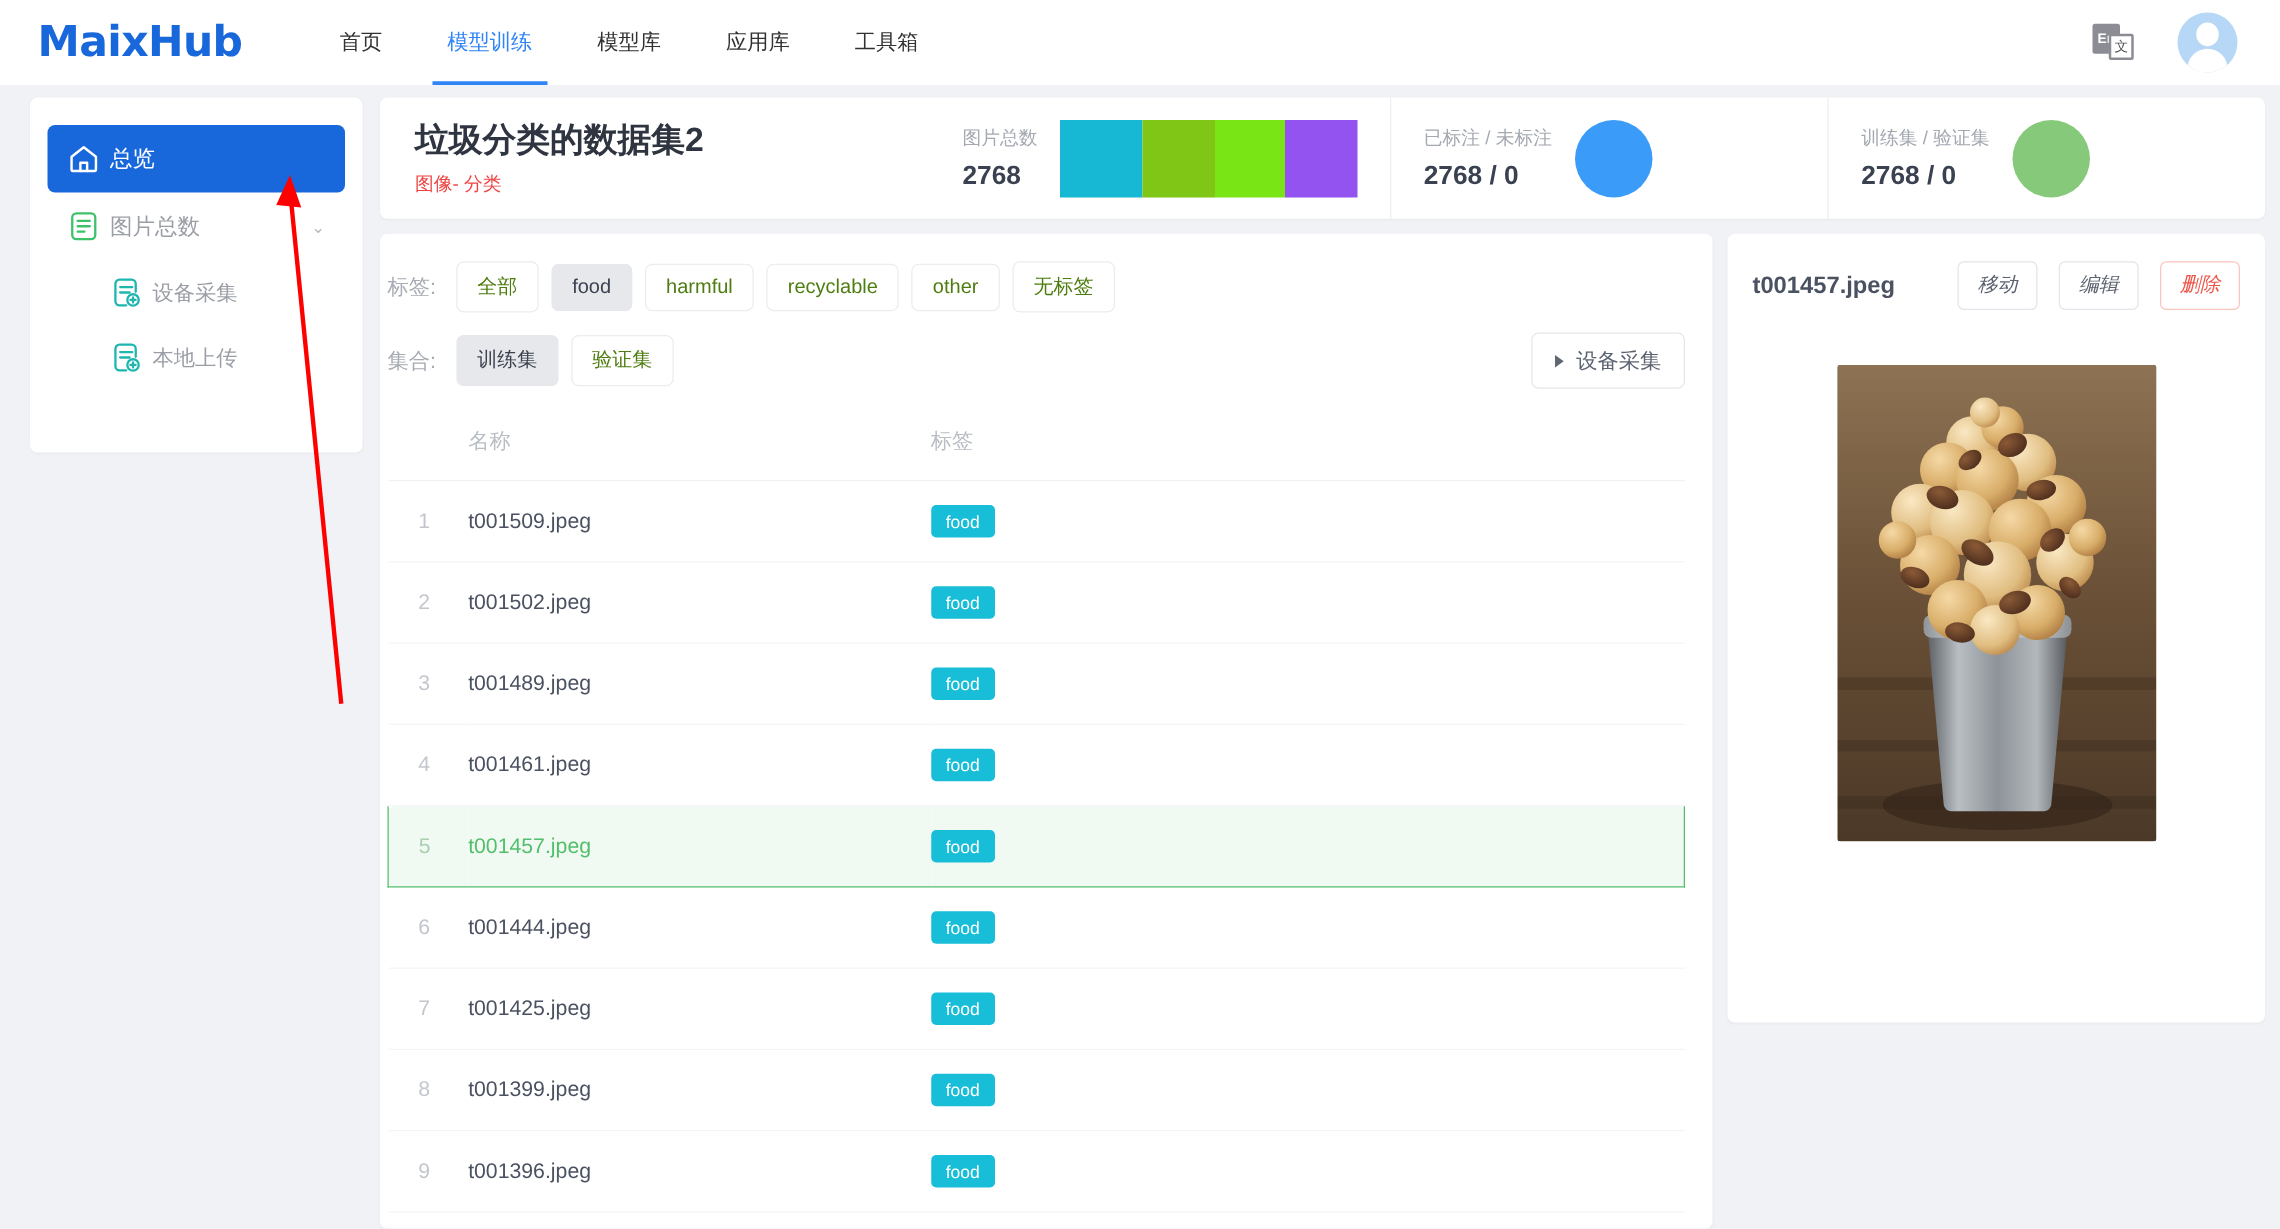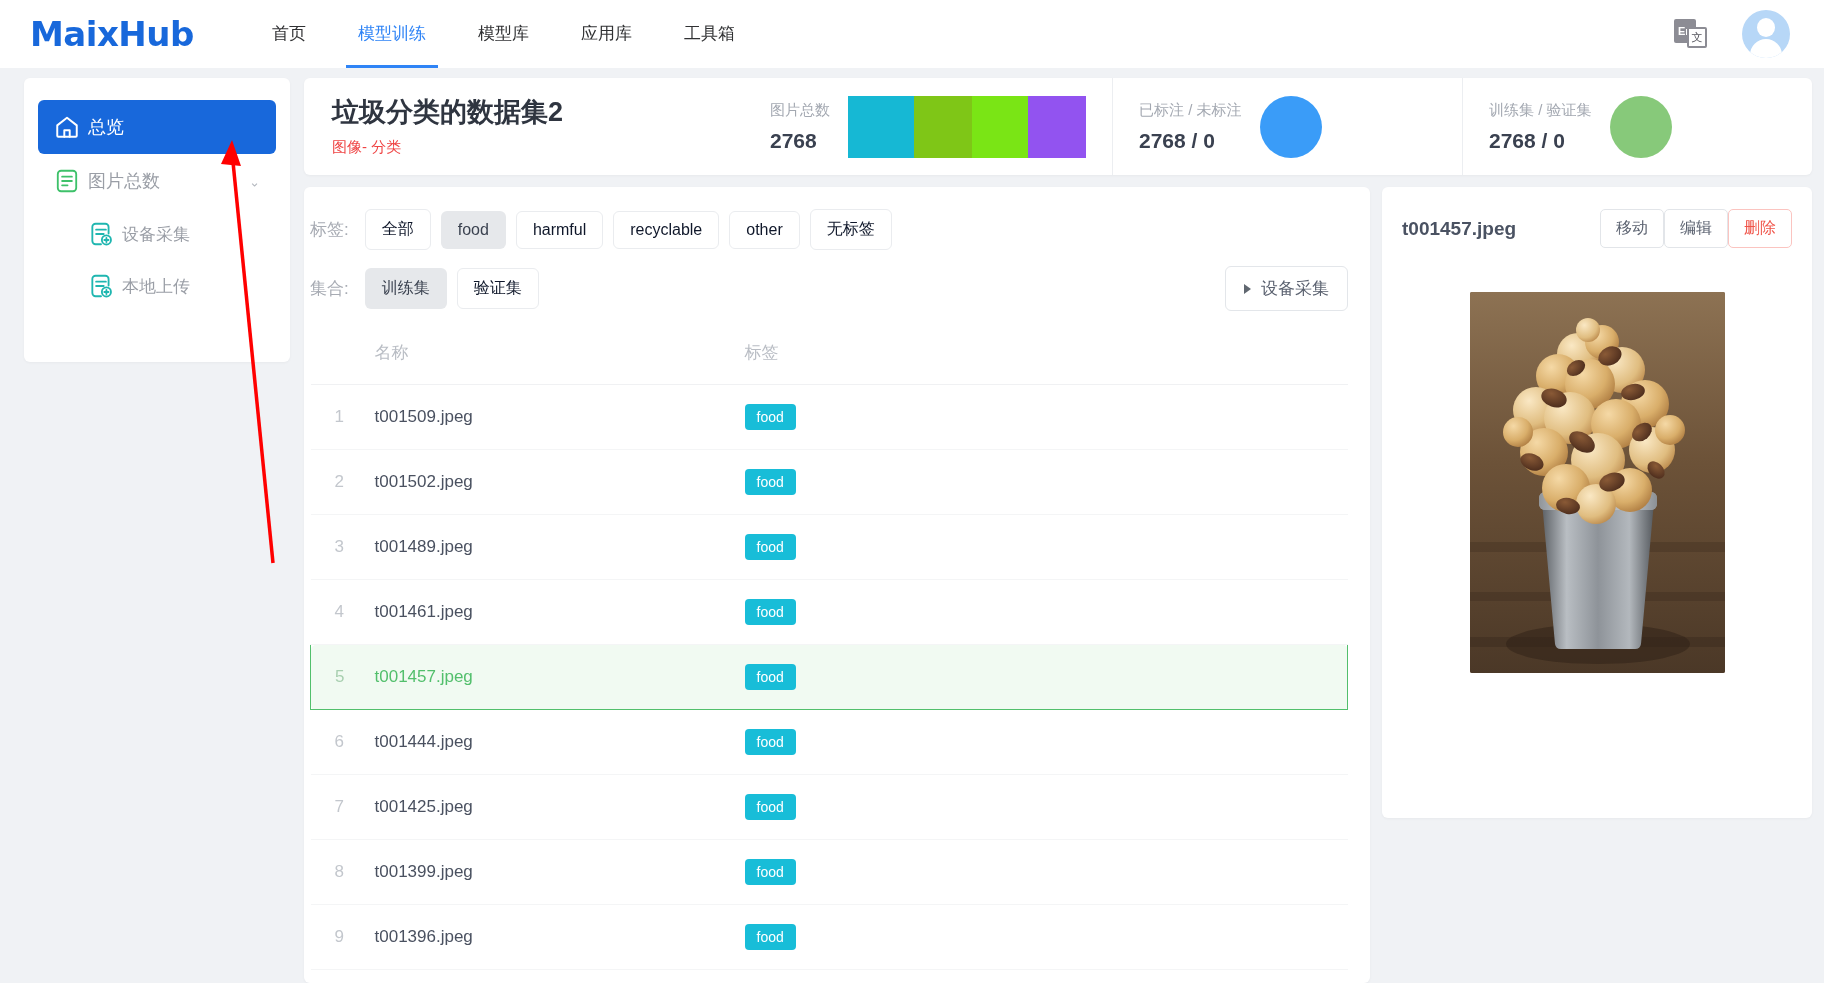--- a/index.html
+++ b/index.html
@@ -108,21 +108,21 @@
   
   .main-row { display: flex; gap: 12px; flex: 1; min-height: 0; }
   .list-card {
     flex: 1; background: #fff; border-radius: 6px;
     padding: 22px 22px 0 6px; overflow: hidden;
     box-shadow: 0 1px 3px rgba(0,0,0,.04);
   }
   .filter-row { display: flex; align-items: center; margin-bottom: 16px; position: relative; }
   .filter-label { font-size: 17px; color: #a7abb3; margin-right: 16px; }
   .chip {
-    font-size: 16px; color: #0f172a; background: #fff;
+    font-size: 16px; color: #4d7c0f; background: #fff;
     border: 1px solid #eaecef; border-radius: 6px;
     padding: 9px 16px; margin-right: 10px; cursor: pointer; white-space: nowrap;
   }
   .chip.selected { background: #e6e8eb; border-color: transparent; color: #3b4250; }
   .batch-btn {
     margin-left: auto; font-size: 17px; color: #5b6270;
     border: 1px solid #e3e6ea; border-radius: 6px;
     padding: 10px 18px; cursor: pointer; background: #fff;
     display: flex; align-items: center; gap: 10px;
   }
@@ -158,21 +158,21 @@
     font-size: 14px; border-radius: 4px; padding: 5px 12px;
   }
   
   .detail-card {
     flex: 0 0 430px; background: #fff; border-radius: 6px;
     padding: 22px 20px; box-shadow: 0 1px 3px rgba(0,0,0,.04);
     height: 631px;
   }
   .detail-head { display: flex; align-items: center; }
   .detail-name { font-size: 19px; font-weight: bold; color: #4a5262; }
-  .detail-actions { margin-left: auto; display: flex; gap: 0; }
+  .detail-actions { margin-left: auto; display: flex; gap: 17px; font-style: italic; }
   .act-btn {
     font-size: 16px; color: #5b6270; background: #fff;
     border: 1px solid #e2e5e9; border-radius: 5px;
     padding: 8px 15px; cursor: pointer;
   }
   .act-btn.danger { color: #f0554a; border-color: #fbc4c0; }
   .preview-wrap { margin-top: 44px; display: flex; justify-content: center; }
   .preview {
     width: 255px; height: 381px; border-radius: 2px;
     overflow: hidden; position: relative; background: #6f5a45;

